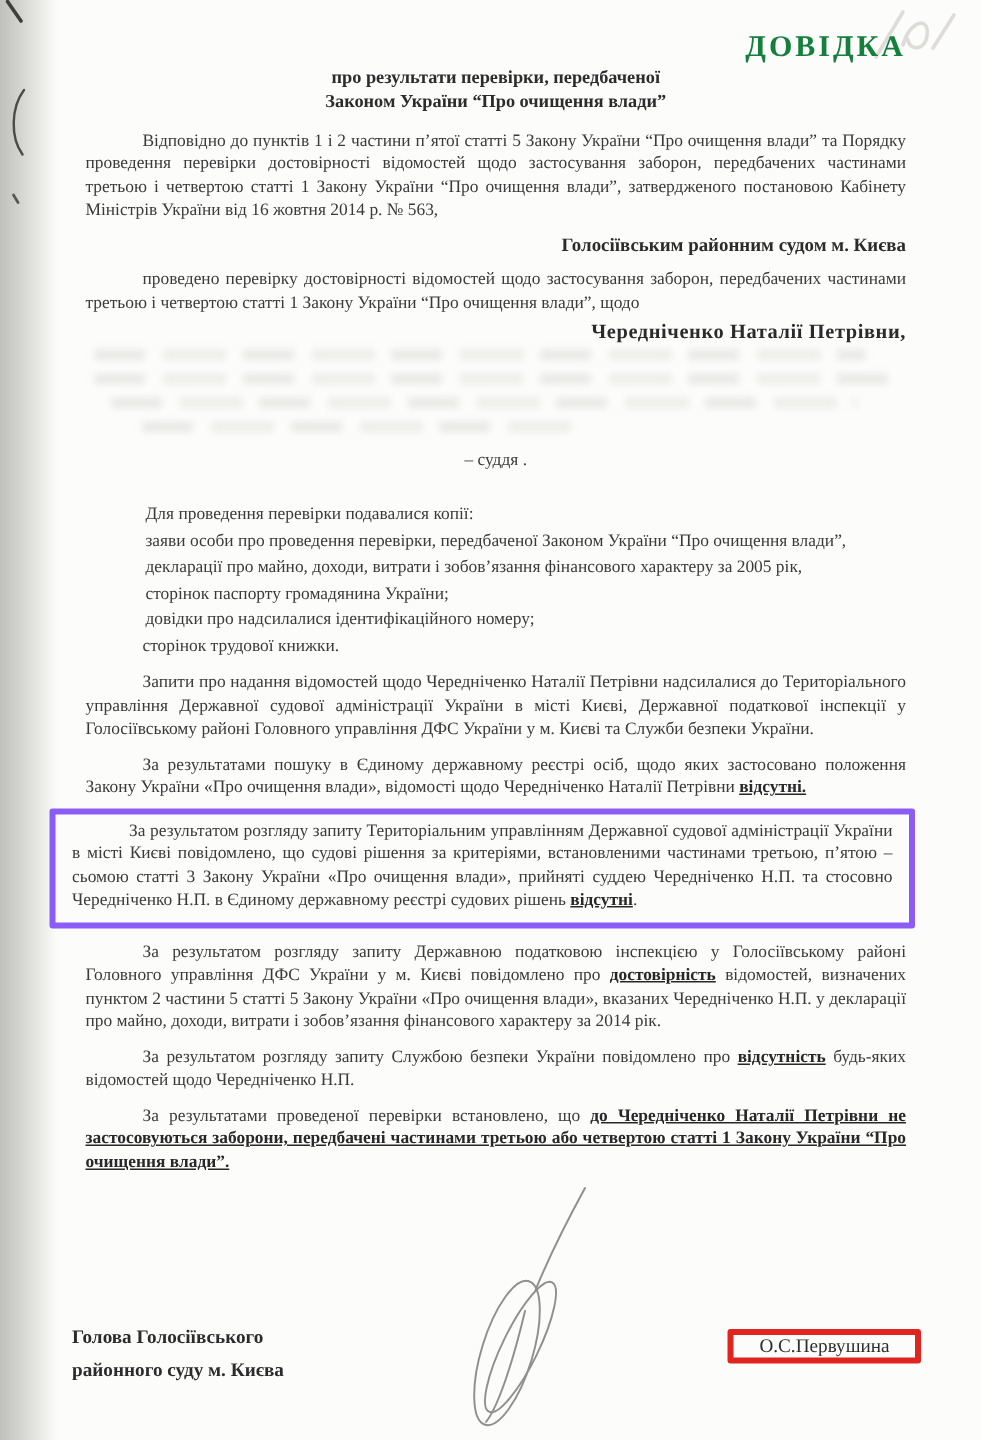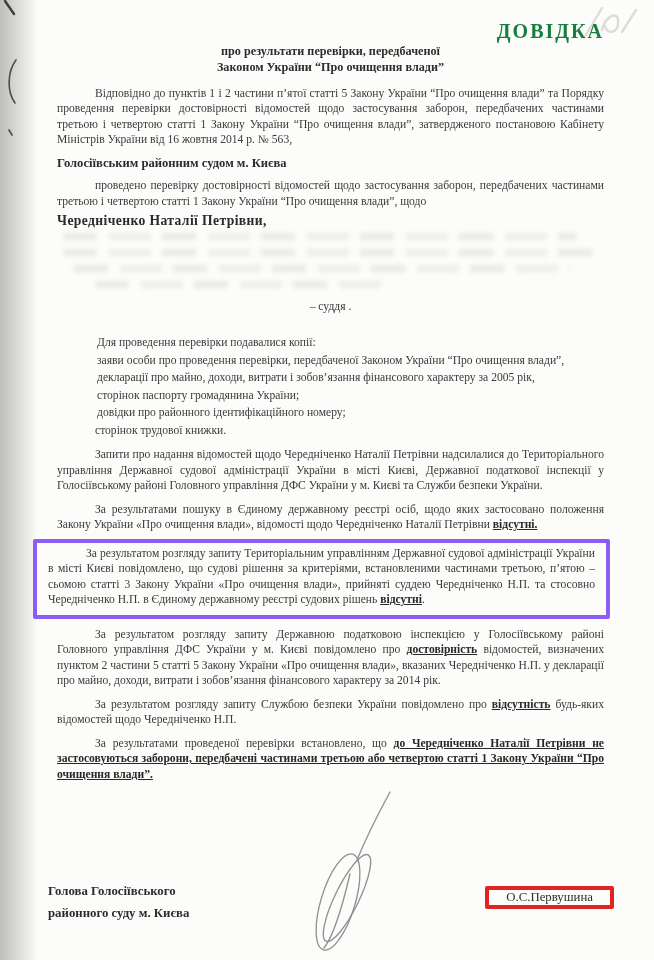--- a/index.html
+++ b/index.html
@@ -23,21 +23,21 @@
     position:absolute;left:57px;top:24px;width:547px;
     font-size:11.6px;line-height:15.5px;
   }
   .doc-title{
     margin:0 0 3px;text-align:right;
     font-size:20px;font-weight:bold;letter-spacing:2px;color:#15803d;
   }
   .subtitle{text-align:center;font-weight:bold;font-size:12.2px;line-height:16px;color:#2c2c2c;margin-bottom:11px;}
   p.body{margin:0 0 8px;text-align:justify;text-indent:38px;}
   p.tight{margin:2px;}
-  .center-bold{text-align:left;font-weight:bold;font-size:12.6px;color:#2b2b2b;margin:1px 0 7px;}
+  .center-bold{text-align:right;font-weight:bold;font-size:12.6px;color:#2b2b2b;margin:1px 0 7px;}
   .person-name{font-size:13.6px;letter-spacing:.4px;margin:2px 0 4px;}
   .judge-line{text-align:center;margin:0 0 21px;}
   .u{text-decoration:underline;}
   strong{color:#282828;}
   
   .redacted{height:56px;margin:4px 6px 10px;display:flex;flex-direction:column;justify-content:space-between;filter:blur(2.5px);opacity:.55;}
   .redacted .rl{height:7px;background:repeating-linear-gradient(90deg,#d9d9d4 0 34px,rgba(0,0,0,0) 34px 46px,#e0e0db 46px 88px,rgba(0,0,0,0) 88px 99px);}
   .redacted .rl:nth-child(1){width:96%;}
   .redacted .rl:nth-child(2){width:100%;}
   .redacted .rl:nth-child(3){width:93%;margin-left:2%;}
@@ -105,21 +105,21 @@
       <div class="rl"></div>
       <div class="rl"></div>
     </div>
 
     <div class="judge-line">– суддя .</div>
 
     <p class="body tight">Для проведення перевірки подавалися копії:</p>
     <p class="body tight">заяви особи про проведення перевірки, передбаченої Законом України “Про очищення влади”,</p>
     <p class="body tight">декларації про майно, доходи, витрати і зобов’язання фінансового характеру за 2005 рік,</p>
     <p class="body tight">сторінок паспорту громадянина України;</p>
-    <p class="body tight">довідки про районного ідентифікаційного номеру;</p>
+    <p class="body tight">довідки про надсилалися ідентифікаційного номеру;</p>
     <p class="body" style="margin-bottom:9px">сторінок трудової книжки.</p>
 
     <p class="body">Запити про надання відомостей щодо Чередніченко Наталії Петрівни надсилалися до Територіального управління Державної судової адміністрації України в місті Києві, Державної податкової інспекції у Голосіївському районі Головного управління ДФС України у м. Києві та Служби безпеки України.</p>
 
     <p class="body" style="margin-bottom:6px"><span>За результатами пошуку в Єдиному державному реєстрі осіб, щодо яких застосовано положення Закону України «Про очищення влади», відомості щодо Чередніченко Наталії Петрівни </span><strong class="u">відсутні.</strong></p>
 
     <div class="hl-box">
       <p class="body"><span>За результатом розгляду запиту Територіальним управлінням Державної судової адміністрації України в місті Києві повідомлено, що судові рішення за критеріями, встановленими частинами третьою, п’ятою – сьомою статті 3 Закону України «Про очищення влади», прийняті суддею Чередніченко Н.П. та стосовно Чередніченко Н.П. в Єдиному державному реєстрі судових рішень </span><strong class="u">відсутні</strong><span>.</span></p>
     </div>
 

